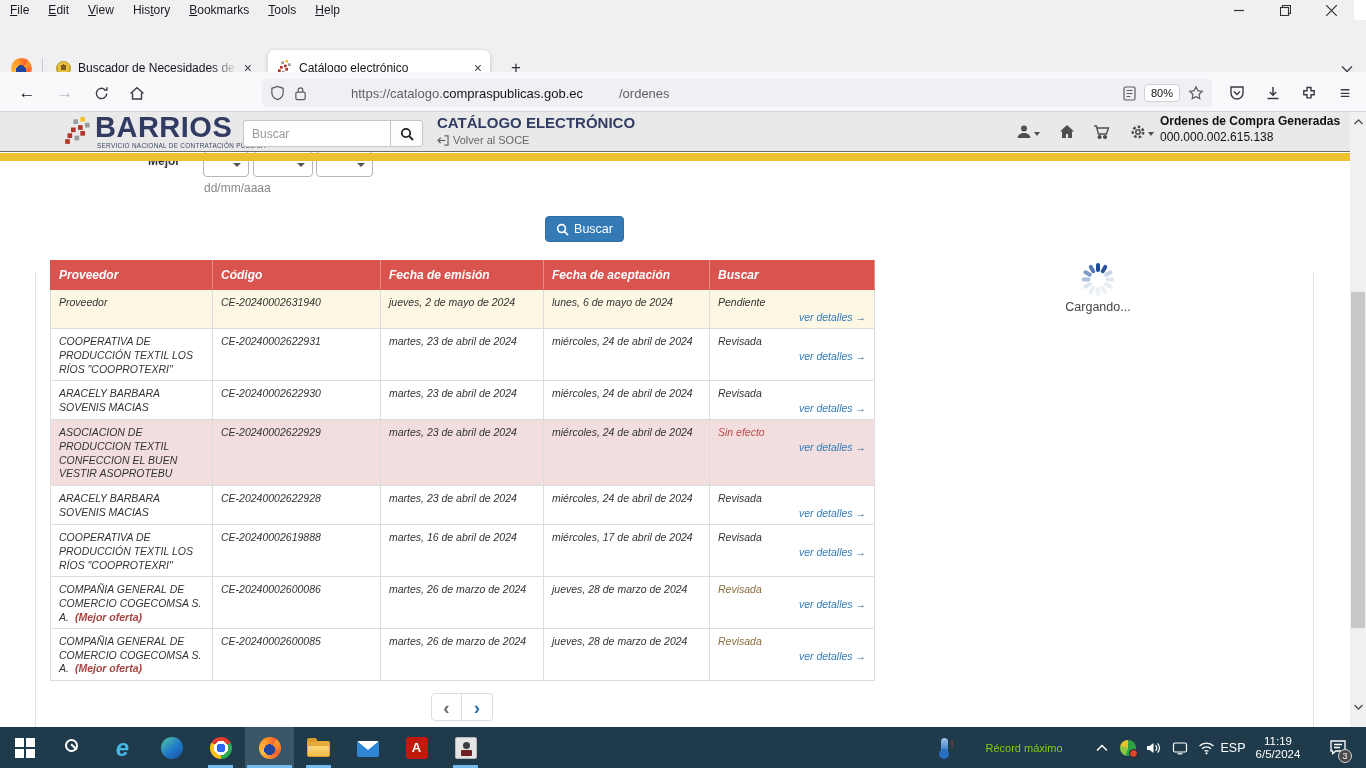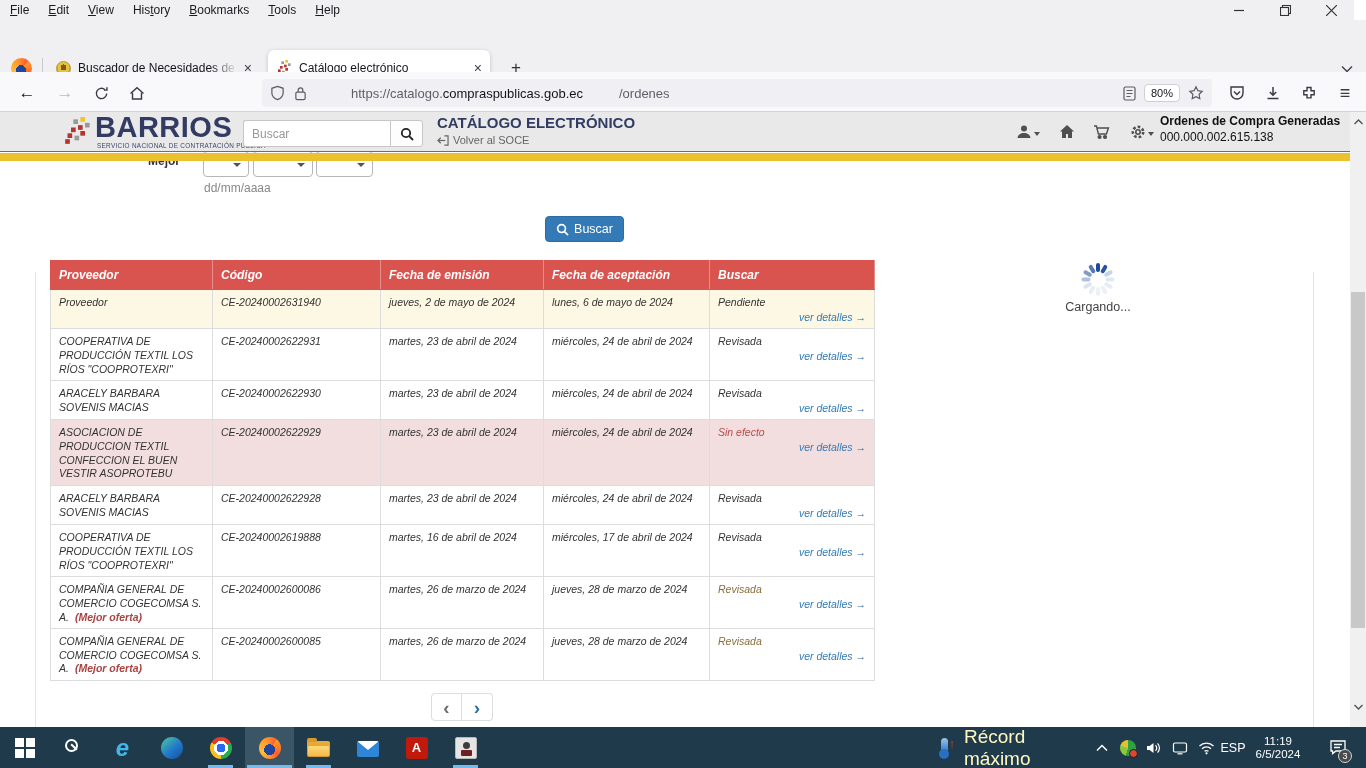--- a/index.html
+++ b/index.html
@@ -141,21 +141,21 @@
     display:flex; align-items:center; justify-content:center; }
   .ic-robot { width:22px; height:22px; background:#e5e5e5; border:1px solid #b9b9b9; border-radius:2px; position:relative; }
   .ic-robot::before { content:""; position:absolute; left:7px; top:4px; width:7px; height:7px; border-radius:50%; background:#3c3c3c; }
   .ic-robot::after { content:""; position:absolute; left:5px; top:12px; width:11px; height:6px; background:#6f2020; border-radius:1px; }
 
   .tray { position:absolute; right:0; top:0; height:41px; }
   .tray-item { position:absolute; top:0; height:41px; display:flex; align-items:center; justify-content:center; color:#fff; }
   .thermo { width:7px; height:15px; border-radius:4px; background:linear-gradient(#9cc4ea,#2b6fc0); position:relative; margin-top:-4px; }
   .thermo::after { content:""; position:absolute; left:-1.5px; bottom:-6px; width:10px; height:10px; border-radius:50%; background:#2b6fc0; }
   .thermo-arrow { color:#e23b2c; font-size:13px; font-weight:bold; margin-left:1px; margin-top:-8px; }
-  .weather-txt { font-size:19px; color:#fef9c3; }
+  .weather-txt { font-size:11px; color:#84cc16; }
   .av-ico { width:16px; height:16px; border-radius:50%;
     background:conic-gradient(#2fa341 0 55%, #8cc63f 55% 80%, #e5c12e 80%); position:relative; }
   .av-ico::after { content:""; position:absolute; right:-2px; bottom:-2px; width:7px; height:7px; border-radius:50%;
     background:#e0462c; border:1px solid #10222c; }
   .esp-txt { font-size:12.5px; }
   .clock { font-size:11.5px; line-height:13px; text-align:center; }
   .notif-badge { position:absolute; right:6px; bottom:5px; width:14px; height:14px; border-radius:50%;
     background:#4a4a4a; border:1px solid #d4d4d4; color:#fff; font-size:9px; display:flex; align-items:center; justify-content:center; }
 
   svg { display:block; }

